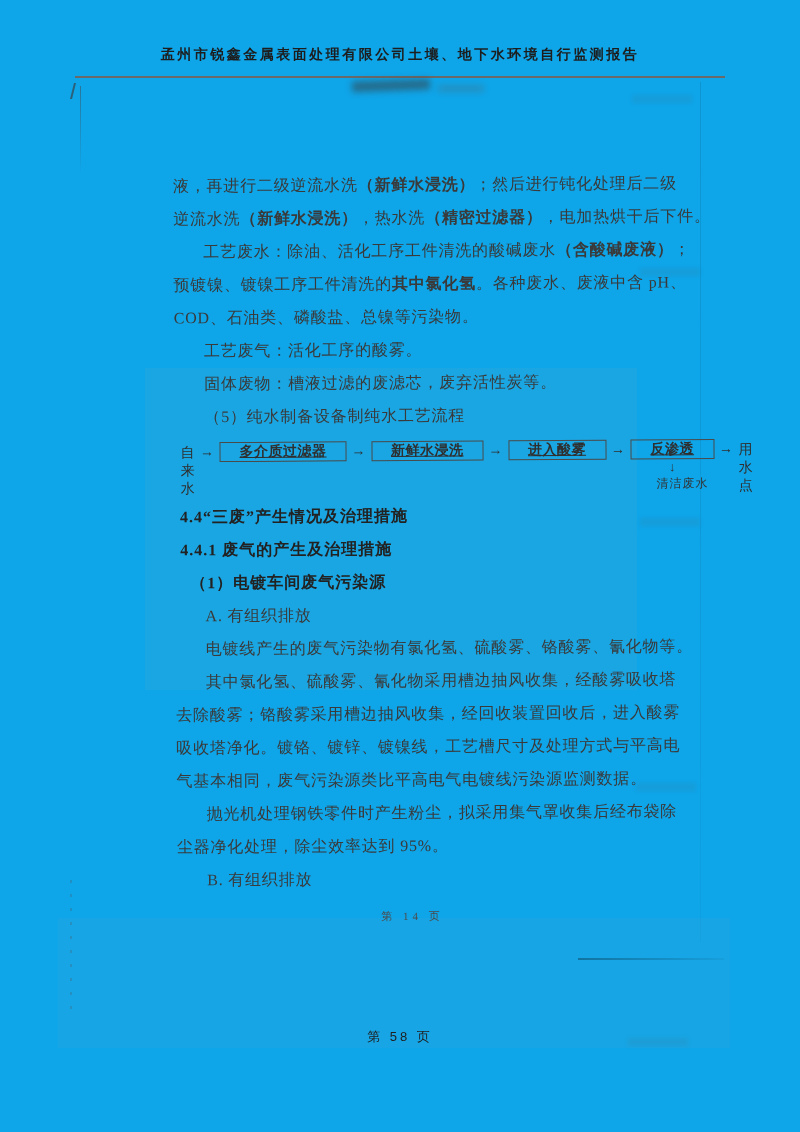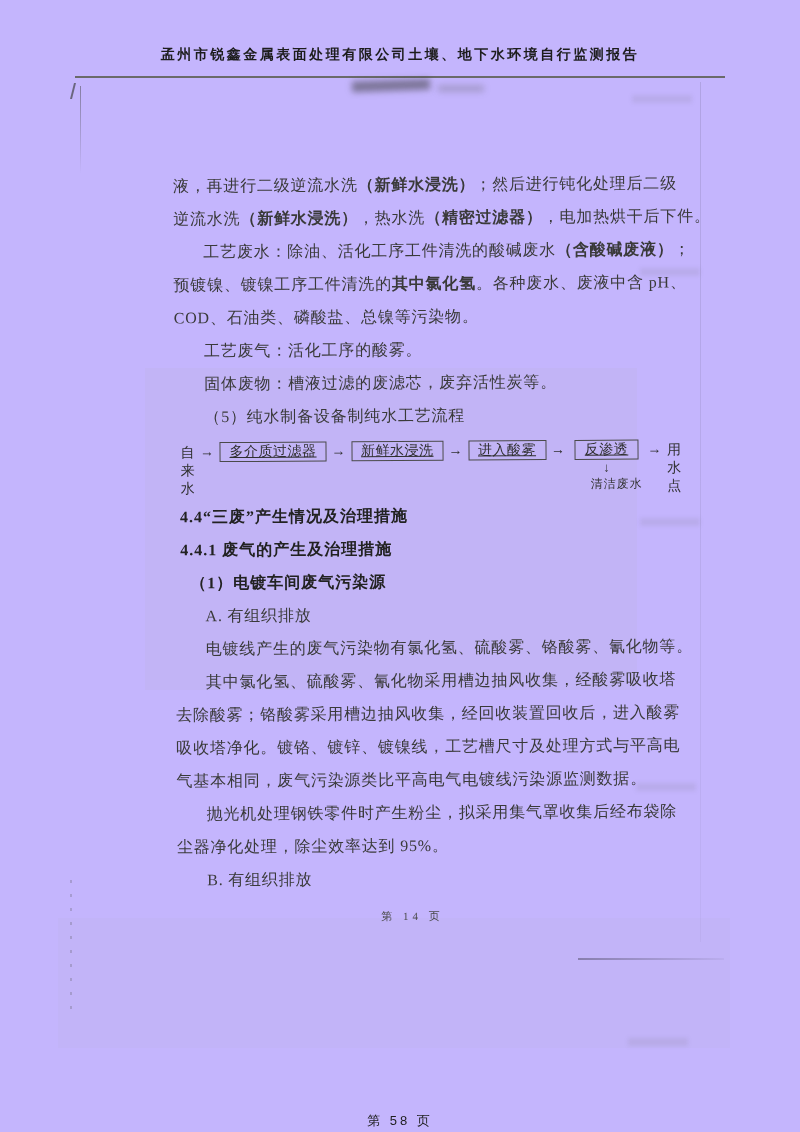--- a/index.html
+++ b/index.html
@@ -1,18 +1,18 @@
 <!DOCTYPE html>
 <html><head>
 <meta charset="utf-8">
 <style>
   html,body { margin:0; padding:0; background:#e8e8e8; }
   .page {
     position:relative; width:800px; height:1132px; margin:0 auto;
-    background:#c4b5fd; overflow:hidden;
+    background:#0ea5e9; overflow:hidden;
     font-family:"Liberation Serif","DejaVu Serif",serif;
     color:#3a3a3a;
   }
   
   .header-title {
     padding-top:46px; text-align:center;
     font-size:14px; font-weight:bold; letter-spacing:2.5px; color:#1d1d1d;
   }
   .header-rule {
     position:absolute; left:75px; top:76px; width:650px; height:0;
@@ -32,32 +32,32 @@
   .h2 { padding-left:15px; }
   
   .flowchart {
     display:flex; align-items:flex-start; gap:5px;
     margin:9px 0 2px 6px; font-size:14px; letter-spacing:0.5px; color:#2f2f2f;
   }
   .fc-plain { padding-top:2px; }
   .fc-arrow { padding-top:2px; }
   .fc-col { display:flex; flex-direction:column; align-items:center; }
   .fc-box {
-    border:1.5px solid #4a4a4a; padding:0 9px; font-weight:normal;
+    border:1.5px solid #4a4a4a; padding:0 19px; font-weight:bold;
     text-decoration:underline; white-space:nowrap;
   }
   .fc-branch-arrow { line-height:15px; font-size:13px; color:#333; }
   .fc-branch-label { font-size:12px; letter-spacing:1px; color:#333; margin-top:1px; white-space:nowrap;margin-left:20px; }
   
   .inner-pageno {
     margin-top:14px; width:470px; text-align:center;
     font-size:11px; letter-spacing:4px; color:#4c4c4c;
   }
   .outer-pageno {
-    position:absolute; left:0; top:1112px; width:800px; text-align:center;
+    position:absolute; left:0; top:1028px; width:800px; text-align:center;
     font-size:13px; letter-spacing:3px; color:#1f1f1f;
     font-family:"Liberation Sans","DejaVu Sans",sans-serif;
   }
   
   .artifact { position:absolute; pointer-events:none; }
   .smudge1 { left:352px; top:80px; width:78px; height:11px;
     background:rgba(55,55,55,.5); filter:blur(3px); transform:rotate(-2deg); }
   .smudge2 { left:438px; top:85px; width:46px; height:7px;
     background:rgba(90,90,90,.28); filter:blur(3px); }
   .left-mark { left:72px; top:83px; width:10px; height:16px;

